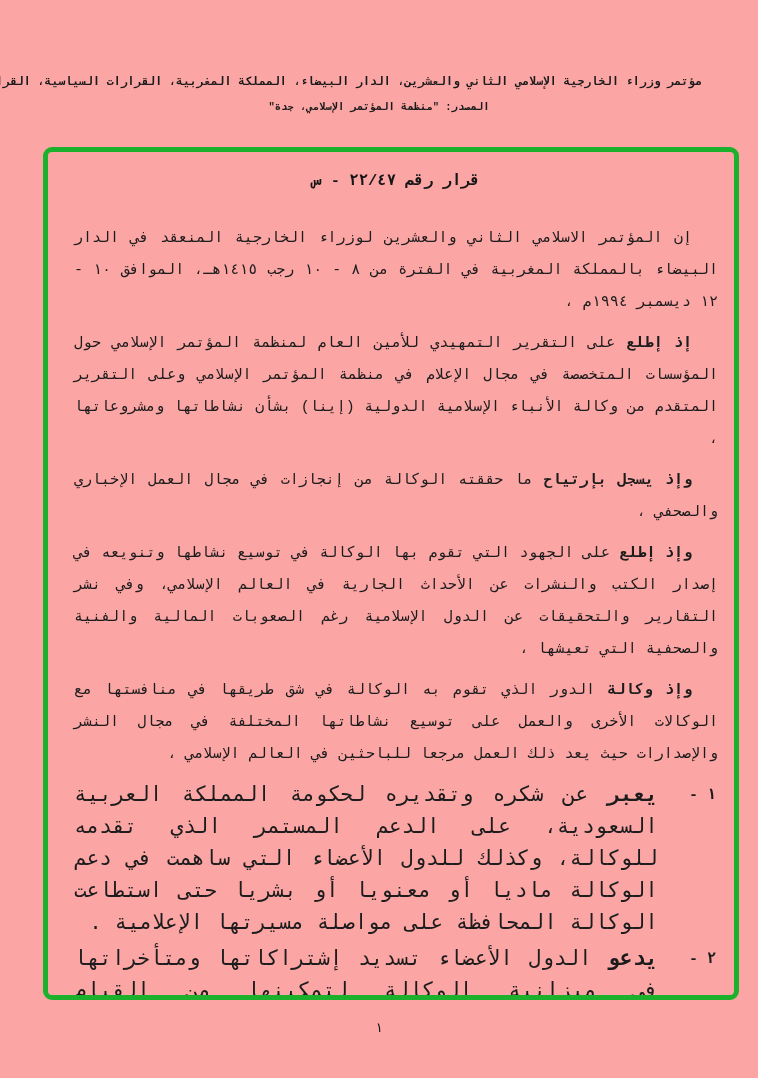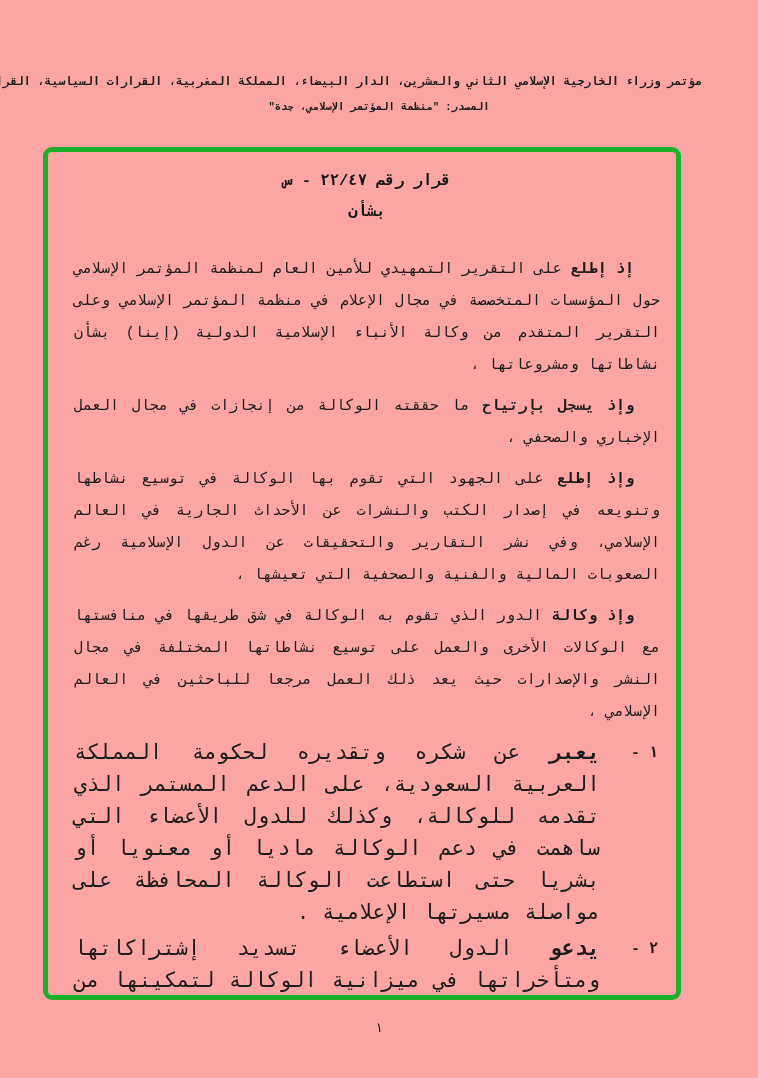--- a/index.html
+++ b/index.html
@@ -19,21 +19,21 @@
     white-space:nowrap;
   }
   .hdr2 {
     position:absolute; top:100px; left:0; right:0;
     text-align:center;
     font-size:10.5px; font-weight:bold; line-height:15px;
   }
   .greenbox {
     position:absolute; top:147px; left:43px;
     box-sizing:border-box;
-    width:638px; height:853px;
+    width:696px; height:853px;
     border:5px solid #1cb12d;
     border-radius:9px;
     padding:14px 16px 0 26px;
     overflow:hidden;
   }
   .titles { text-align:center; margin-bottom:26px; }
   .doc-title {
     font-size:15.5px; font-weight:bold; line-height:31px;
     color:#161616;
   }
@@ -68,23 +68,23 @@
 
 <div class="page">
 
   <div class="hdr1">مؤتمر وزراء الخارجية الإسلامي الثاني والعشرين، الدار البيضاء، المملكة المغربية، القرارات السياسية، القرار الرقم ٢٢/٤٧-س</div>
   <div class="hdr2">المصدر:  "منظمة المؤتمر الإسلامي، جدة"</div>
 
   <div class="greenbox">
 
     <div class="titles">
       <div class="doc-title">قرار رقم ٢٢/٤٧ - س</div>
-      <div class="doc-title">بشأن</div>
     </div>
 
+    <p class="para"><span>إن المؤتمر الاسلامي الثاني والعشرين لوزراء الخارجية المنعقد في الدار البيضاء بالمملكة المغربية في الفترة من ٨ - ١٠ رجب ١٤١٥هـ، الموافق ١٠ - ١٢ ديسمبر ١٩٩٤م ،</span></p>
 
     <p class="para"><span class="lead">إذ إطلع</span> <span>على التقرير التمهيدي للأمين العام لمنظمة المؤتمر الإسلامي حول المؤسسات المتخصصة في مجال الإعلام في منظمة المؤتمر الإسلامي وعلى التقرير المتقدم من وكالة الأنباء الإسلامية الدولية (إينا) بشأن نشاطاتها ومشروعاتها ،</span></p>
 
     <p class="para"><span class="lead">وإذ يسجل بإرتياح</span> <span>ما حققته الوكالة من إنجازات في مجال العمل الإخباري والصحفي ،</span></p>
 
 
     <p class="para"><span class="lead">وإذ إطلع</span> <span>على الجهود التي تقوم بها الوكالة في توسيع نشاطها وتنويعه في إصدار الكتب والنشرات عن الأحداث الجارية في العالم الإسلامي، وفي نشر التقارير والتحقيقات عن الدول الإسلامية رغم الصعوبات المالية والفنية والصحفية التي تعيشها ،</span></p>
 
     <p class="para"><span class="lead">وإذ وكالة</span> <span>الدور الذي تقوم به الوكالة في شق طريقها في منافستها مع الوكالات الأخرى والعمل على توسيع نشاطاتها المختلفة في مجال النشر والإصدارات حيث يعد ذلك العمل مرجعا للباحثين في العالم الإسلامي ،</span></p>
 

